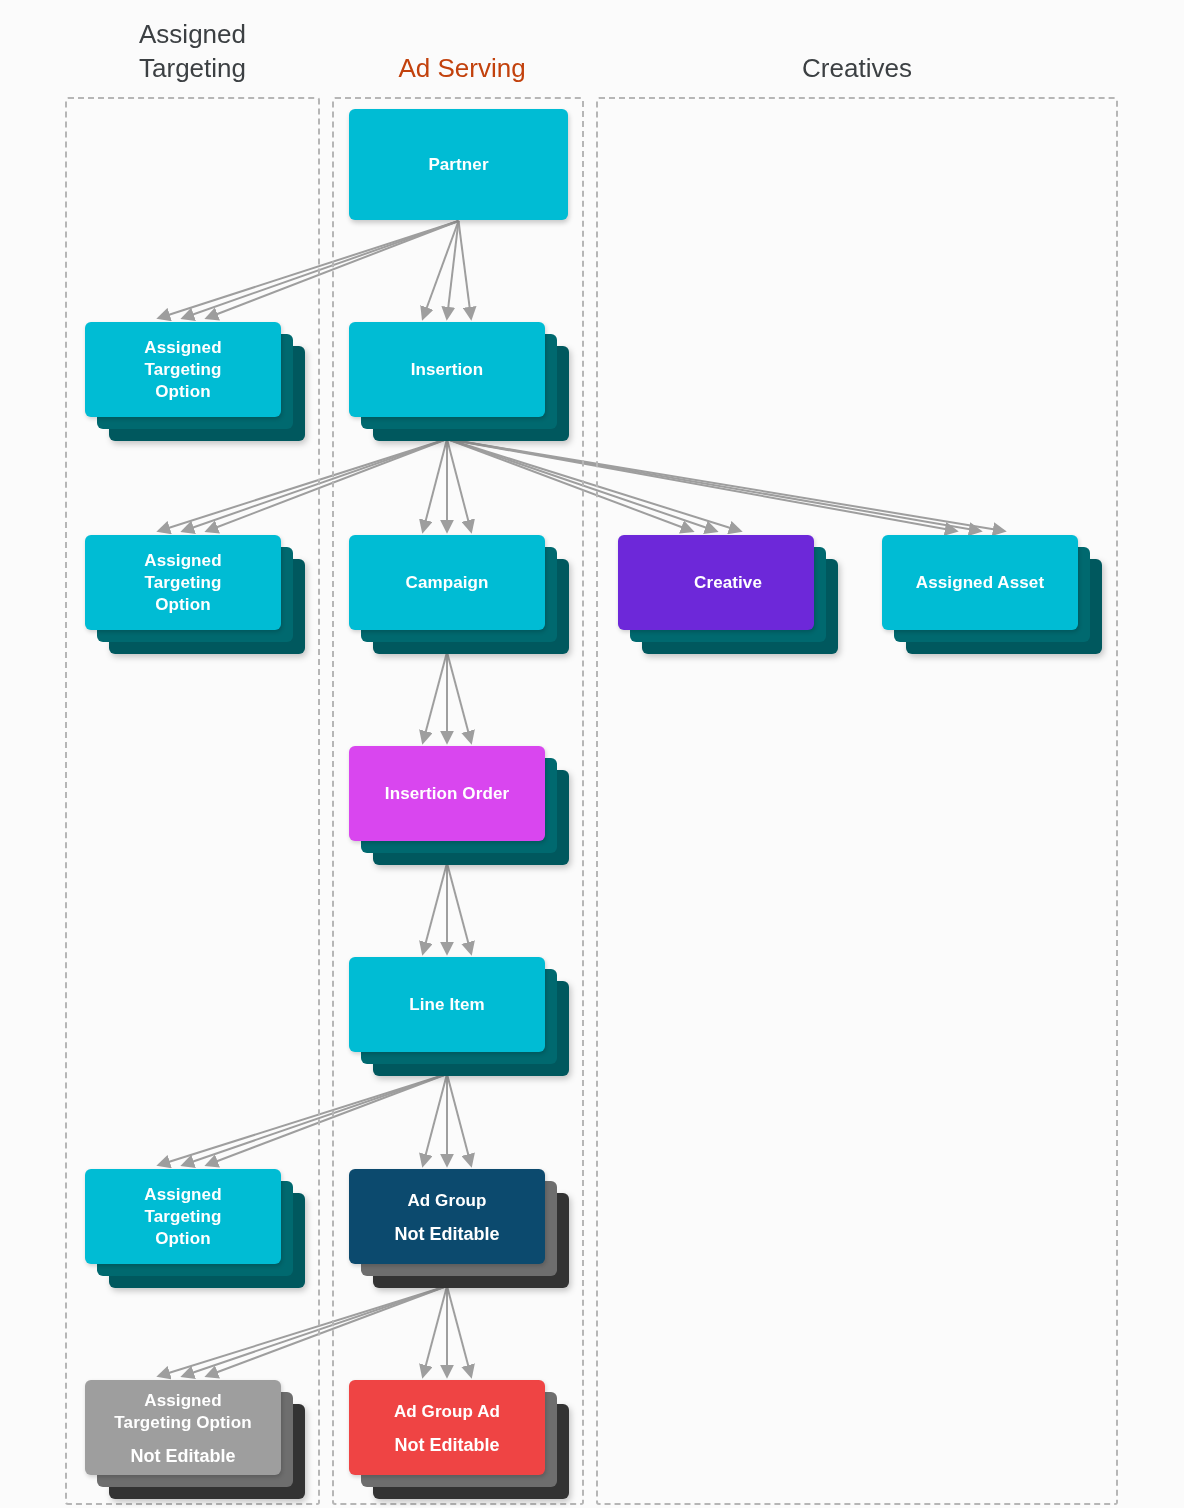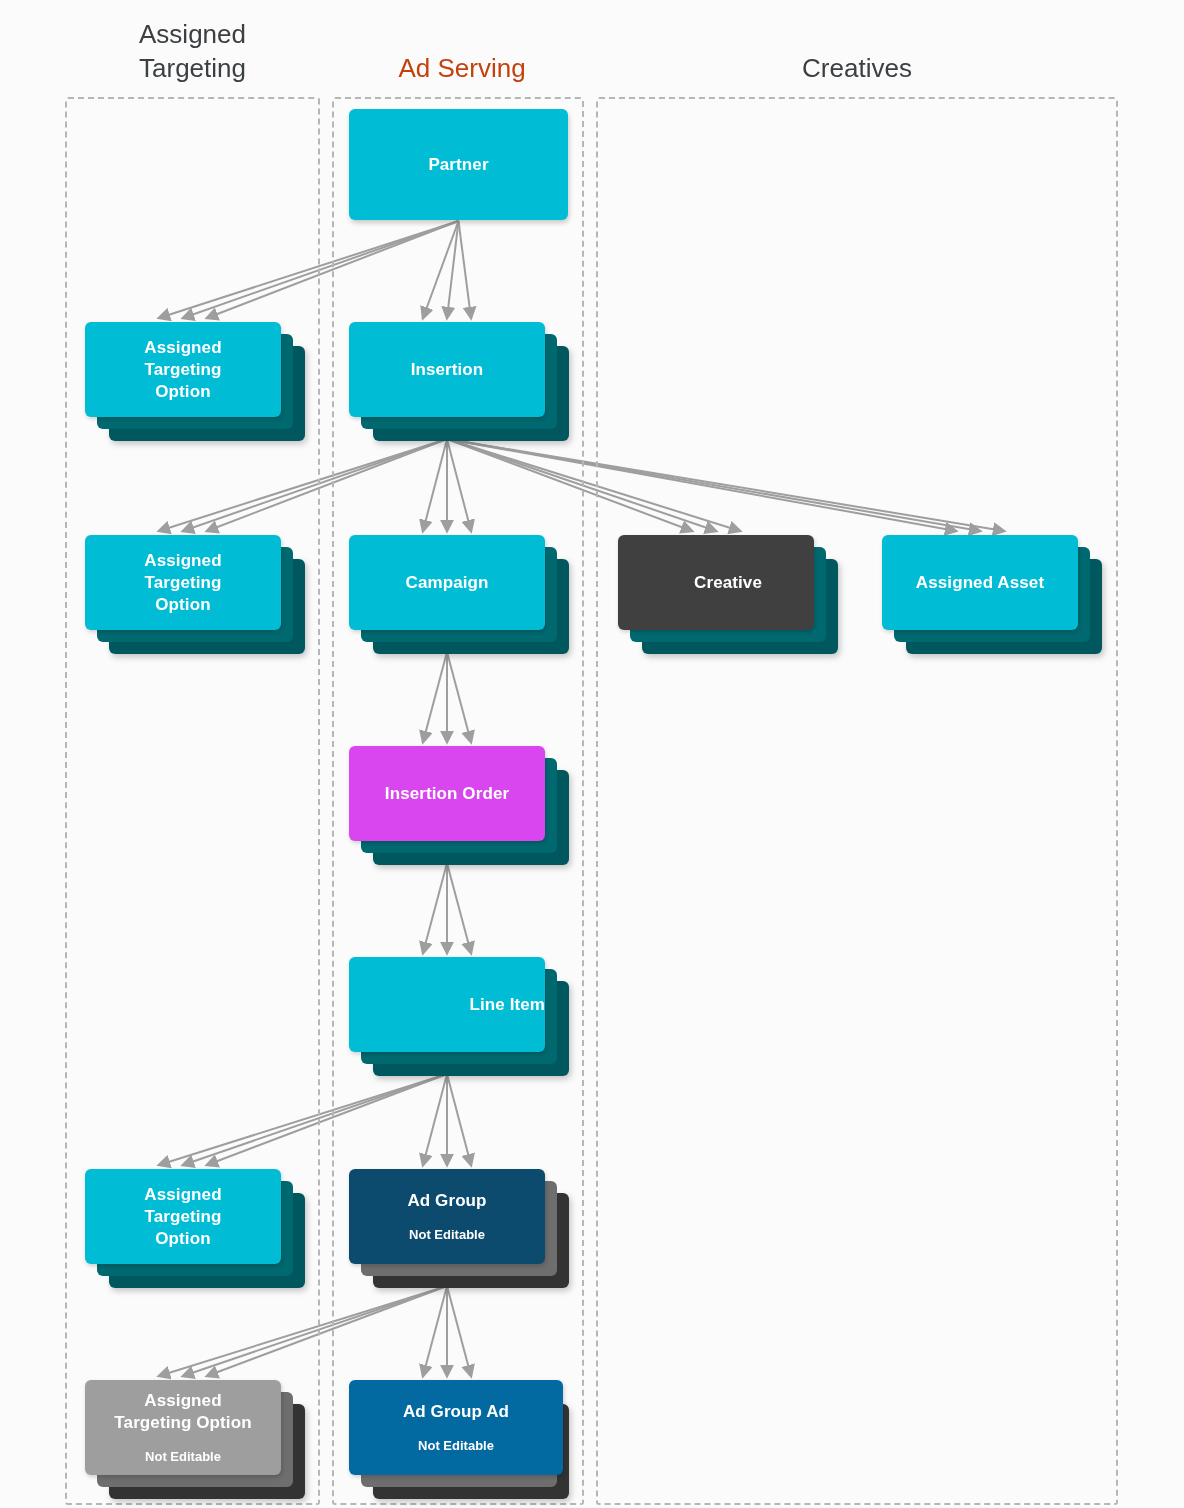--- a/index.html
+++ b/index.html
@@ -64,21 +64,21 @@
   }
   .node .title {
     font-weight: bold;
     font-size: 17px;
     line-height: 22px;
     letter-spacing: .1px;
     white-space: pre-line;
   }
   .node .sub {
     font-weight: bold;
-    font-size: 13px;
+    font-size: 18px;
     line-height: 17px;
     margin-top: 14px;
   }
   .node.single .face { box-shadow: 1px 3px 5px rgba(0,0,0,.20); }
 </style>
 </head>
 <body>
 
 <div id="canvas">
   <svg id="arrows" viewBox="0 0 1184 1508" width="1184" height="1508">
@@ -193,42 +193,42 @@
       <div class="node" style="left: 349px; top: 526px; width: 220px; height: 110px;">
         <div class="layer l3" style="background: rgb(0, 88, 94); left: 24px; top: 24px; width: 196px; height: 95px;"></div>
         <div class="layer l2" style="background: rgb(0, 105, 111); left: 12px; top: 12px; width: 196px; height: 95px;"></div>
         <div class="face" style="background: rgb(0, 188, 212); width: 196px; height: 95px;">
           <div class="title" style="color: rgb(255, 255, 255);">Campaign</div>
         </div>
       </div>
       <div class="node" style="left: 618px; top: 526px; width: 220px; height: 119px;">
         <div class="layer l3" style="background: rgb(0, 88, 94); left: 24px; top: 24px; width: 196px; height: 95px;"></div>
         <div class="layer l2" style="background: rgb(0, 105, 111); left: 12px; top: 12px; width: 196px; height: 95px;"></div>
-        <div class="face" style="background: #404040; width: 196px; height: 95px; padding-left: 24px;">
+        <div class="face" style="background: #6d28d9; width: 196px; height: 95px; padding-left: 24px;">
           <div class="title" style="color: rgb(255, 255, 255);">Creative</div>
         </div>
       </div>
       <div class="node" style="left: 882px; top: 526px; width: 220px; height: 119px;">
         <div class="layer l3" style="background: rgb(0, 88, 94); left: 24px; top: 24px; width: 196px; height: 95px;"></div>
         <div class="layer l2" style="background: rgb(0, 105, 111); left: 12px; top: 12px; width: 196px; height: 95px;"></div>
         <div class="face" style="background: rgb(0, 188, 212); width: 196px; height: 95px;">
           <div class="title" style="color: rgb(255, 255, 255);">Assigned Asset</div>
         </div>
       </div>
       <div class="node" style="left: 349px; top: 737px; width: 220px; height: 119px;">
         <div class="layer l3" style="background: rgb(0, 88, 94); left: 24px; top: 24px; width: 196px; height: 95px;"></div>
         <div class="layer l2" style="background: rgb(0, 105, 111); left: 12px; top: 12px; width: 196px; height: 95px;"></div>
         <div class="face" style="background: #d946ef; width: 196px; height: 95px;">
           <div class="title" style="color: rgb(255, 255, 255);">Insertion Order</div>
         </div>
       </div>
       <div class="node" style="left: 349px; top: 948px; width: 220px; height: 119px;">
         <div class="layer l3" style="background: rgb(0, 88, 94); left: 24px; top: 24px; width: 196px; height: 95px;"></div>
         <div class="layer l2" style="background: rgb(0, 105, 111); left: 12px; top: 12px; width: 196px; height: 95px;"></div>
-        <div class="face" style="background: rgb(0, 188, 212); width: 196px; height: 95px; align-items: flex-end;">
+        <div class="face" style="background: rgb(0, 188, 212); width: 196px; height: 95px;">
           <div class="title" style="color: rgb(255, 255, 255);">Line Item</div>
         </div>
       </div>
       <div class="node" style="left: 85px; top: 1160px; width: 220px; height: 119px;">
         <div class="layer l3" style="background: rgb(0, 88, 94); left: 24px; top: 24px; width: 196px; height: 95px;"></div>
         <div class="layer l2" style="background: rgb(0, 105, 111); left: 12px; top: 12px; width: 196px; height: 95px;"></div>
         <div class="face" style="background: rgb(0, 188, 212); width: 196px; height: 95px;">
           <div class="title" style="color: rgb(255, 255, 255);">Assigned
 Targeting
 Option</div>
@@ -247,19 +247,19 @@
         <div class="layer l2" style="background: rgb(110, 110, 110); left: 12px; top: 12px; width: 196px; height: 95px;"></div>
         <div class="face" style="background: rgb(158, 158, 158); width: 196px; height: 95px;">
           <div class="title" style="color: rgb(255, 255, 255);">Assigned
 Targeting Option</div>
           <div class="sub" style="color: rgb(255, 255, 255);">Not Editable</div>
         </div>
       </div>
       <div class="node" style="left: 349px; top: 1371px; width: 220px; height: 119px;">
         <div class="layer l3" style="background: rgb(51, 51, 51); left: 24px; top: 24px; width: 196px; height: 95px;"></div>
         <div class="layer l2" style="background: rgb(110, 110, 110); left: 12px; top: 12px; width: 196px; height: 95px;"></div>
-        <div class="face" style="background: #0369a1; width: 214px; height: 95px;">
+        <div class="face" style="background: #ef4444; width: 196px; height: 95px;">
           <div class="title" style="color: rgb(255, 255, 255);">Ad Group Ad</div>
           <div class="sub" style="color: rgb(255, 255, 255);">Not Editable</div>
         </div>
       </div>
     </div>
 </div>
 
 </body></html>

